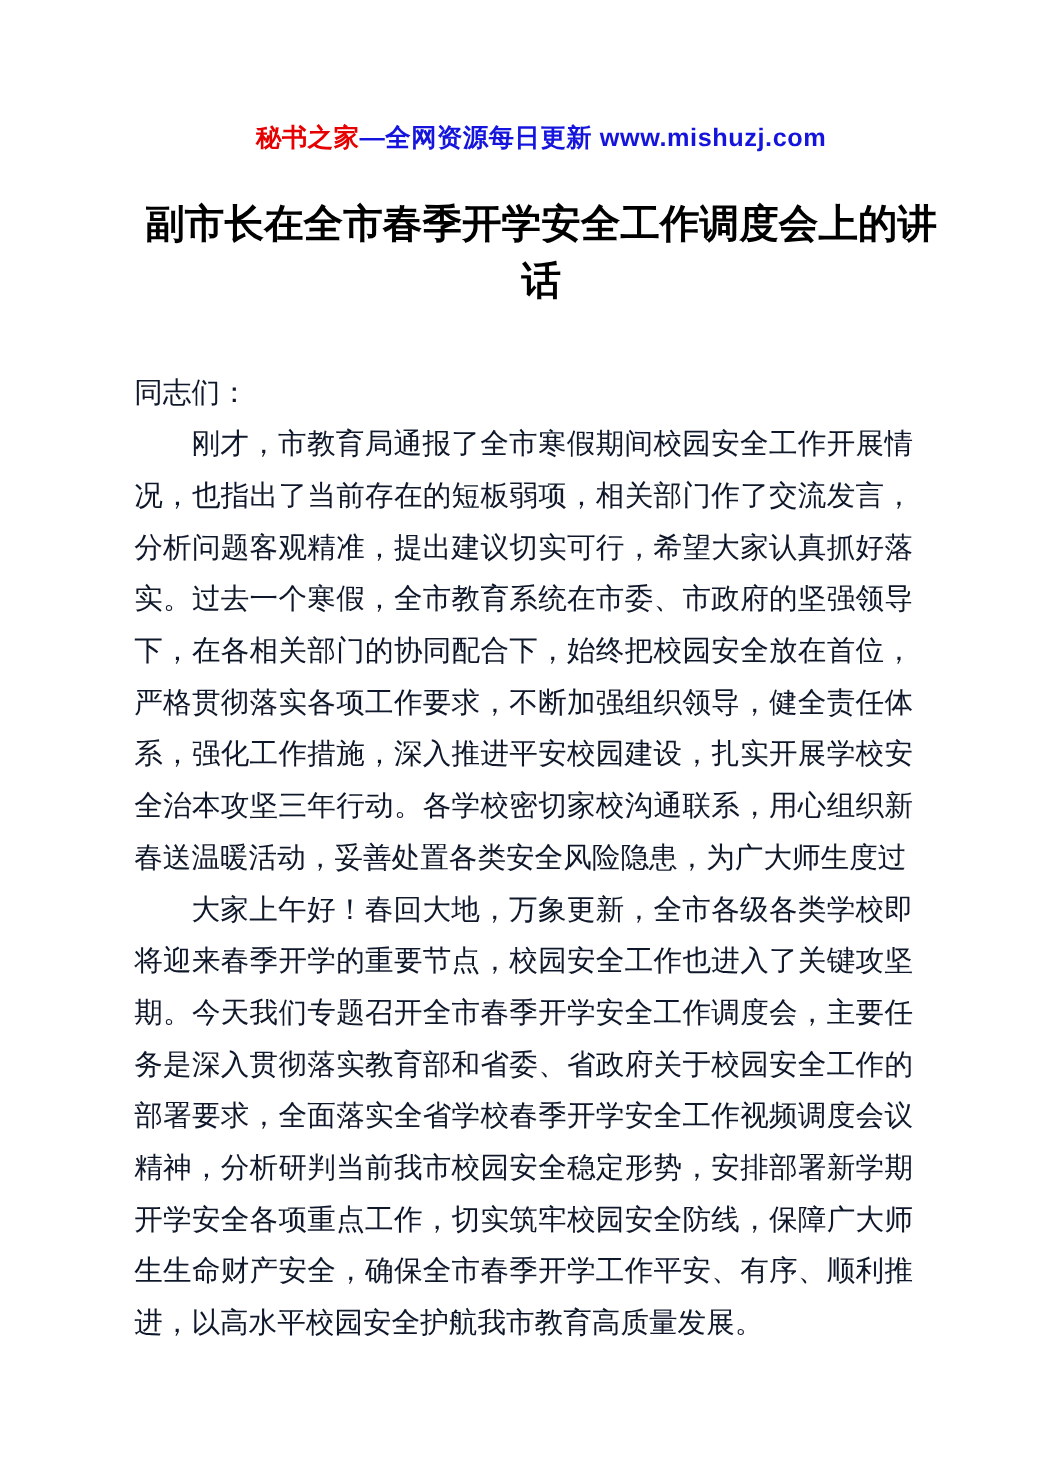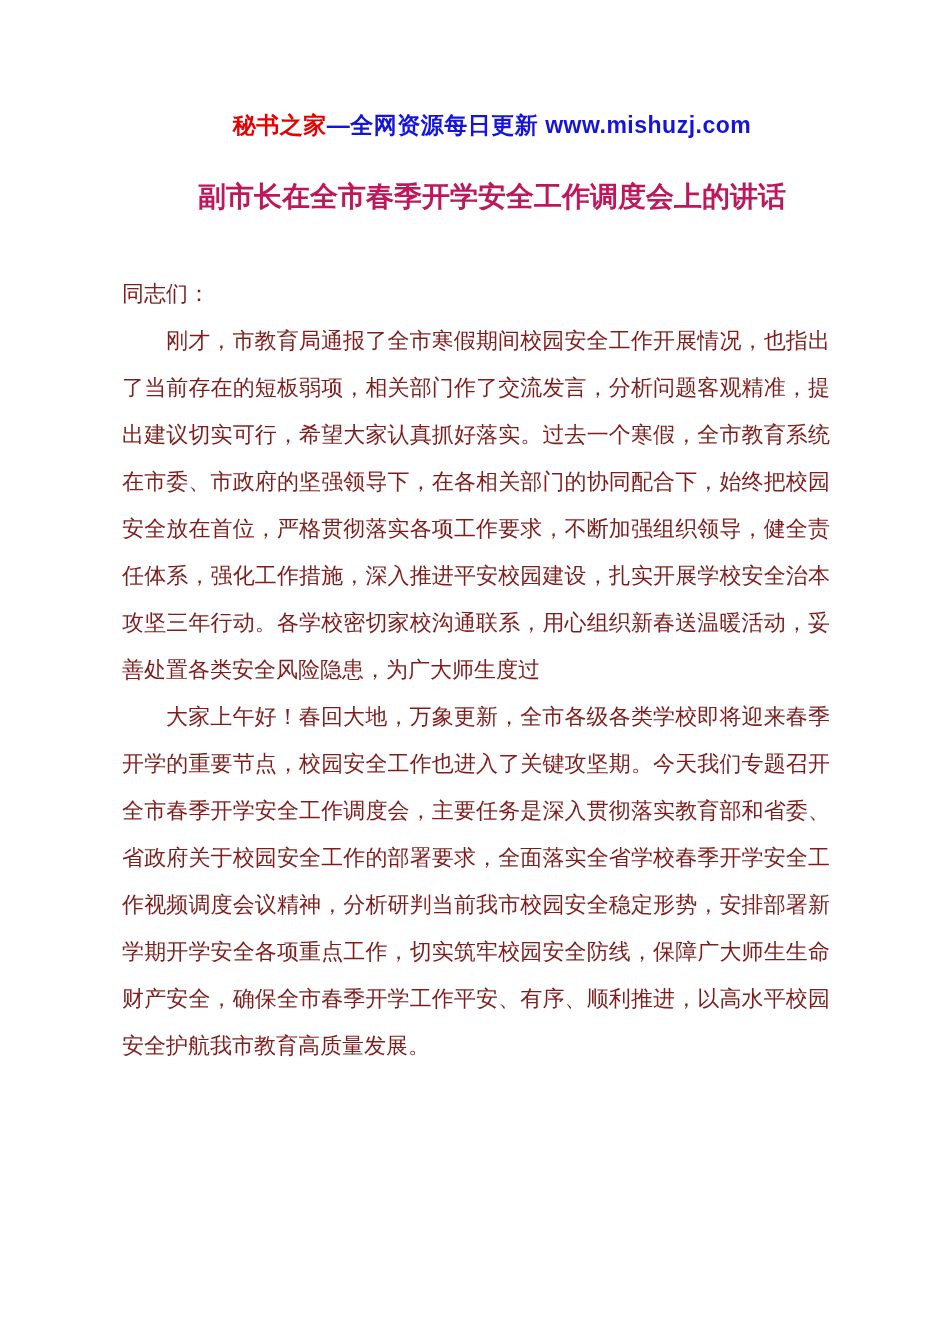--- a/index.html
+++ b/index.html
@@ -26,33 +26,33 @@
     letter-spacing: 0.5px;
     white-space: nowrap;
   }
 
   .site-name  { color: #e60000; }
   .site-tagline { color: #1414dd; }
   .site-url   { color: #1414dd; text-decoration: none; cursor: pointer; }
 
   .doc-title {
     margin-top: 36px;
-    font-size: 28px;
+    font-size: 36px;
     font-weight: bold;
-    color: #be185d;
+    color: #000000;
     text-align: center;
     line-height: 1.45;
     letter-spacing: 0px;
   }
 
   .doc-body {
     margin-top: 52px;
     width: 708px;
-    color: #7f1d1d;
-    font-size: 22px;
+    color: #0f172a;
+    font-size: 26px;
     line-height: 47px;
     text-align: justify;
     text-justify: inter-ideograph;
   }
 
   .salutation {
     text-indent: 0;
   }
 
   .body-para {

